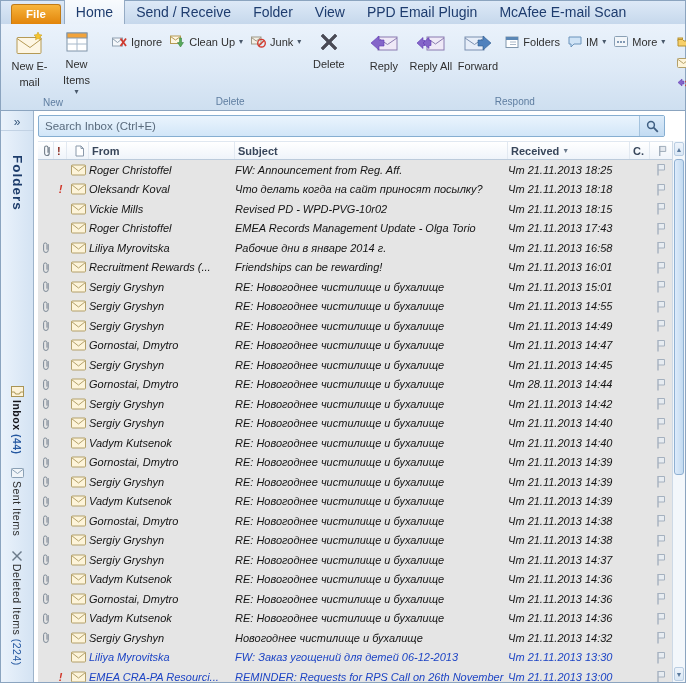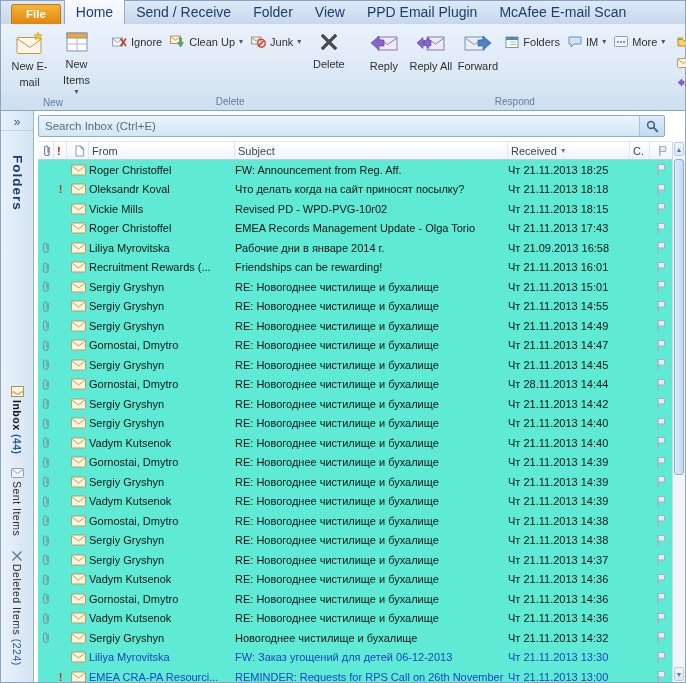--- a/index.html
+++ b/index.html
@@ -43,24 +43,24 @@
   .ri-label .cnt { color:#2457a0; }
 
   .main { flex:1; display:flex; flex-direction:column; min-width:0; background:#fff; padding:4px 0 0 4px; }
   .searchbar { height:22px; flex:none; margin-right:20px; background:linear-gradient(#eaf4fd,#d2e6f8); border:1px solid #86aed1; border-radius:2px; display:flex; align-items:center; }
   .search-text { flex:1; font-size:11.5px; color:#5a6b7d; padding-left:6px; }
   .search-btn { width:25px; align-self:stretch; display:flex; align-items:center; justify-content:center; border-left:1px solid #a4c3de; background:linear-gradient(#dcebf9,#c2dbf2); }
 
   .listarea { flex:1; display:flex; min-height:0; margin-top:4px; }
   .cols { flex:1; display:flex; flex-direction:column; min-width:0; }
   .headrow { height:19px; flex:none; display:flex; align-items:center; background:linear-gradient(#ffffff,#eff4fa); border-top:1px solid #e0e8f1; border-bottom:1px solid #bccbdb; font-size:11px; color:#38465a; }
-  .hcell { border-right:1px solid #e2e9f1; height:100%; display:flex; align-items:center; padding-left:3px; gap:3px; overflow:hidden; white-space:nowrap; }
+  .hcell { border-right:1px solid #e2e9f1; height:100%; display:flex; align-items:center; padding-left:3px; gap:3px; overflow:hidden; white-space:nowrap;font-weight:bold; }
   .sortglyph { font-size:7px; color:#6a7a8c; }
 
-  .rows { flex:1; overflow:hidden; background:#5eead4; }
+  .rows { flex:1; overflow:hidden; background:#e5e5e5;font-style:italic; }
   .row { height:19.5px; display:flex; align-items:center; font-size:11px; color:#141414; }
   .row.unread { color:#1d44c4; }
   .c-clip { width:16px; flex:none; display:flex; justify-content:center; }
   .c-imp  { width:13px; flex:none; text-align:center; color:#d03325; font-weight:bold; }
   .c-ico  { width:22px; flex:none; display:flex; justify-content:center; }
   .c-from { width:146px; flex:none; white-space:nowrap; overflow:hidden; }
   .c-subj { flex:1; min-width:0; white-space:nowrap; overflow:hidden; }
   .c-recv { width:122px; flex:none; white-space:nowrap; overflow:hidden; }
   .c-cat  { width:20px; flex:none; }
   .c-flag { width:22px; flex:none; display:flex; justify-content:center; }
@@ -437,21 +437,21 @@
     </span>
     <span class="c-imp" style="visibility: hidden;">!</span>
     <span class="c-ico">
       <svg width="15" height="12" viewBox="0 0 15 12">
                     <rect x="0.5" y="1" width="14" height="10" rx="1" fill="#fdf4da" stroke="#b3a06a"></rect>
                     <path d="M0.5 1.5 L7.5 7 L14.5 1.5" fill="none" stroke="#b3a06a"></path>
                   </svg>
     </span>
     <span class="c-from">Liliya Myrovitska</span>
     <span class="c-subj">Рабочие дни в январе 2014 г.</span>
-    <span class="c-recv">Чт 21.09.2013 16:58</span>
+    <span class="c-recv">Чт 21.11.2013 16:58</span>
     <span class="c-cat"></span>
     <span class="c-flag">
       <svg width="12" height="13" viewBox="0 0 12 13">
                     <path d="M3 1.5 h6.5 v5.5 H3" fill="#e7ecf1" stroke="#a5b1bf"></path>
                     <line x1="3" y1="1" x2="3" y2="12.5" stroke="#a5b1bf" stroke-width="1.4"></line>
                   </svg>
     </span>
   </div>
               <div class="row">
     <span class="c-clip">

